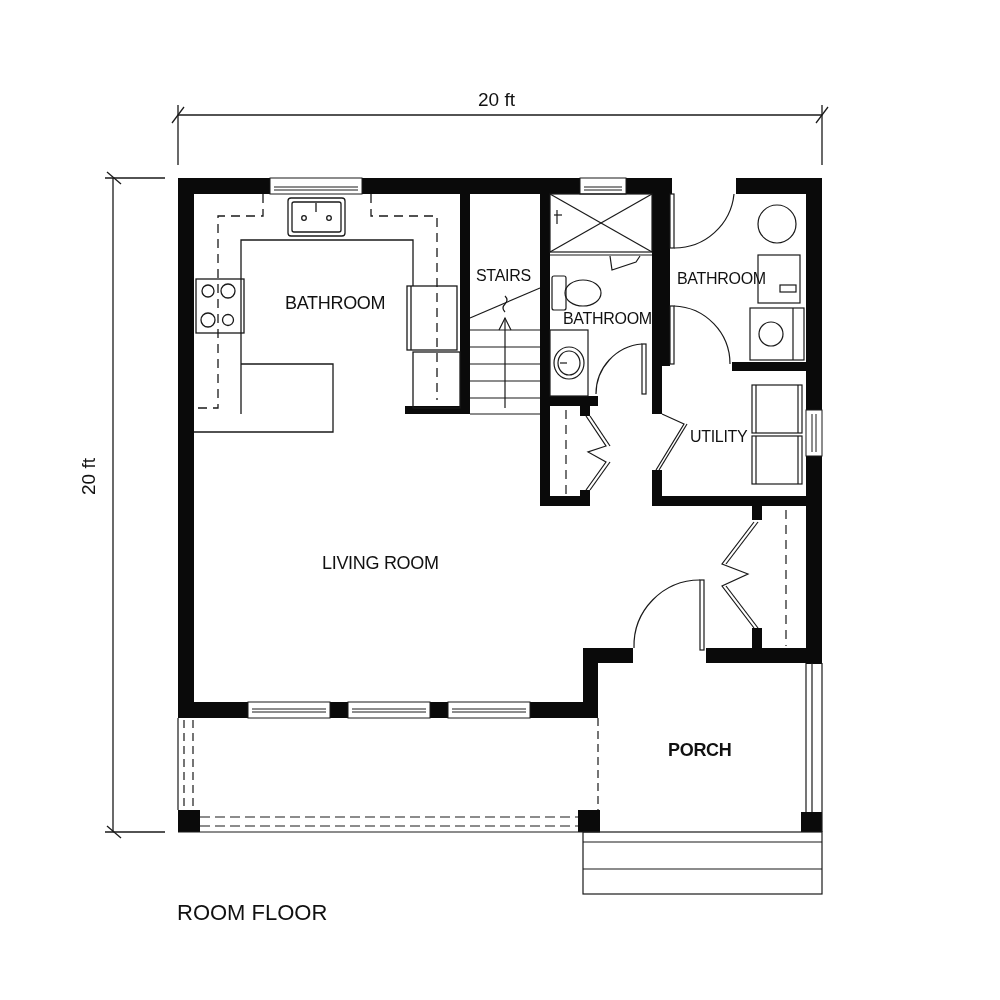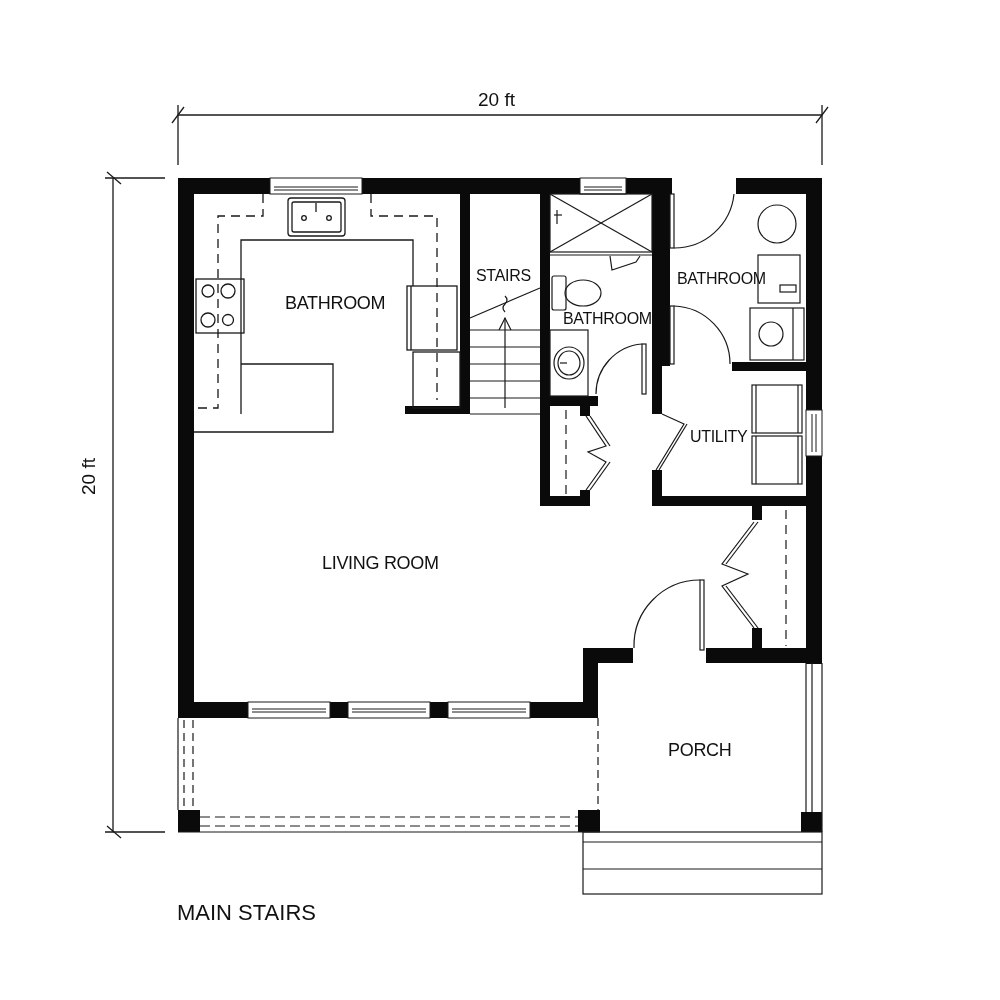--- a/index.html
+++ b/index.html
@@ -225,15 +225,15 @@
 
 <div class="lbl dim" style="left:478px;top:89px;">20 ft</div>
 <div class="lbl dim" style="left:78px;top:495px;transform:rotate(-90deg);transform-origin:left top;">20 ft</div>
 
 <div class="lbl room" style="left:285px;top:293px;">BATHROOM</div>
 <div class="lbl room" style="left:476px;top:267px;font-size:16px;">STAIRS</div>
 <div class="lbl room" style="left:563px;top:310px;font-size:16px;text-align:right;">BATHROOM</div>
 <div class="lbl room" style="left:677px;top:270px;font-size:16px;">BATHROOM</div>
 <div class="lbl room" style="left:690px;top:428px;font-size:16px;">UTILITY</div>
 <div class="lbl room" style="left:322px;top:553px;">LIVING ROOM</div>
-<div class="lbl room" style="left:668px;top:740px;">PORCH</div>
-
-<div class="lbl title" style="left:177px;top:900px;">MAIN STAIRS</div>
+<div class="lbl room" style="left:668px;top:740px;font-weight:bold;">PORCH</div>
+
+<div class="lbl title" style="left:177px;top:900px;">ROOM FLOOR</div>
 
 </body></html>

